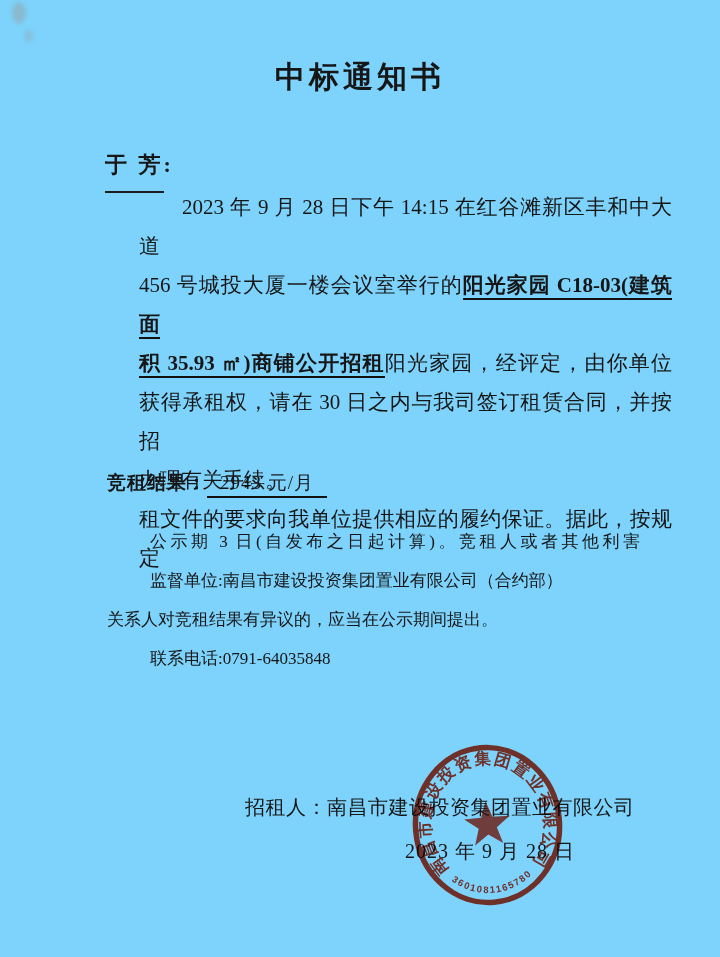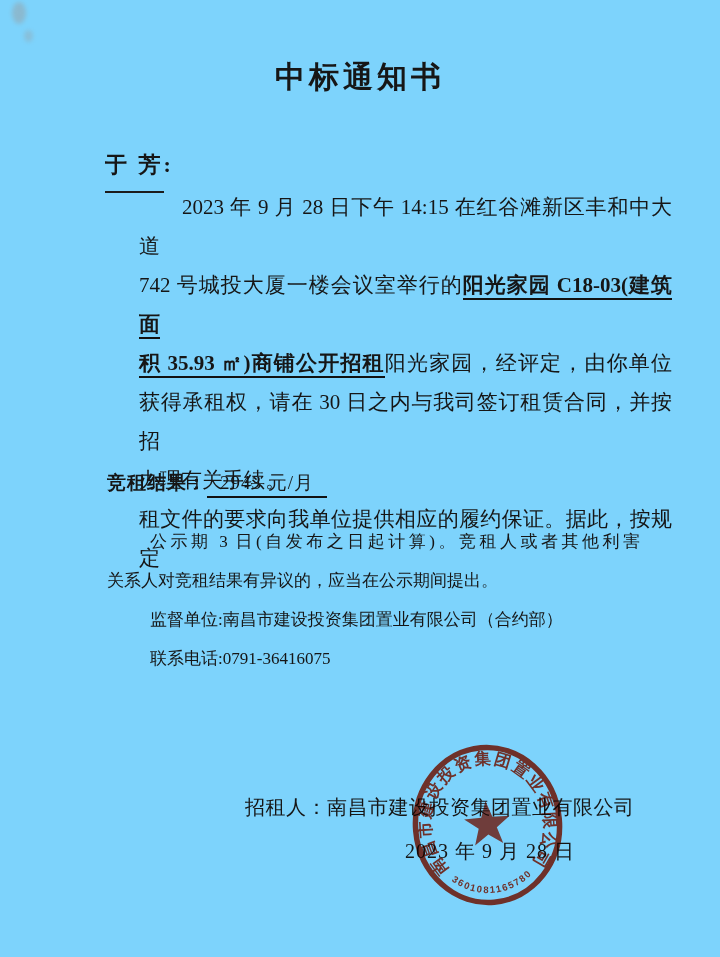--- a/index.html
+++ b/index.html
@@ -51,36 +51,36 @@
   <div class="artifact a2"></div>
 
   <h1 class="title">中标通知书</h1>
 
   <div class="salutation">
     <span class="sal-name">于 芳</span><span>:</span>
   </div>
 
   <div class="p1">
     <div class="line jl indent"><span>2023 年 9 月 28 日下午 14:15 在红谷滩新区丰和中大道</span></div>
-    <div class="line jl"><span>742 号城投大厦一楼会议室举行的</span><span class="em">阳光家园 C18-03(建筑面</span></div>
+    <div class="line jl"><span>456 号城投大厦一楼会议室举行的</span><span class="em">阳光家园 C18-03(建筑面</span></div>
     <div class="line jl"><span class="em">积 35.93 ㎡)商铺公开招租</span><span>阳光家园，经评定，由你单位</span></div>
     <div class="line jl"><span>获得承租权，请在 30 日之内与我司签订租赁合同，并按招</span></div>
     <div class="line"><span>办理有关手续。</span></div>
     <div class="line jl"><span>租文件的要求向我单位提供相应的履约保证。据此，按规定</span></div>
   </div>
 
   <div class="result">
     <span class="result-label">竞租结果：</span><span class="result-value">2943 元/月</span>
   </div>
 
   <div class="p2">
     <div class="line jl indent"><span>公示期 3 日(自发布之日起计算)。竞租人或者其他利害</span></div>
+    <div class="line indent"><span>监督单位:南昌市建设投资集团置业有限公司（合约部）</span></div>
     <div class="line"><span>关系人对竞租结果有异议的，应当在公示期间提出。</span></div>
-    <div class="line indent"><span>监督单位:南昌市建设投资集团置业有限公司（合约部）</span></div>
-    <div class="line indent"><span>联系电话:0791-36416075</span></div>
+    <div class="line indent"><span>联系电话:0791-64035848</span></div>
   </div>
 
   <div class="sig-lessor">招租人：南昌市建设投资集团置业有限公司</div>
   <div class="sig-date">2023 年 9 月 28 日</div>
 
   <svg class="stamp" viewBox="0 0 153 166" aria-hidden="true">
     <defs>
       <path id="arcTop" d="M 36.2,126.1 A 57,61 0 1 1 116.8,126.1" fill="none"></path>
       <path id="arcBottom" d="M 31.2,131.1 A 64,68 0 0 0 121.8,131.1" fill="none"></path>
     </defs>

